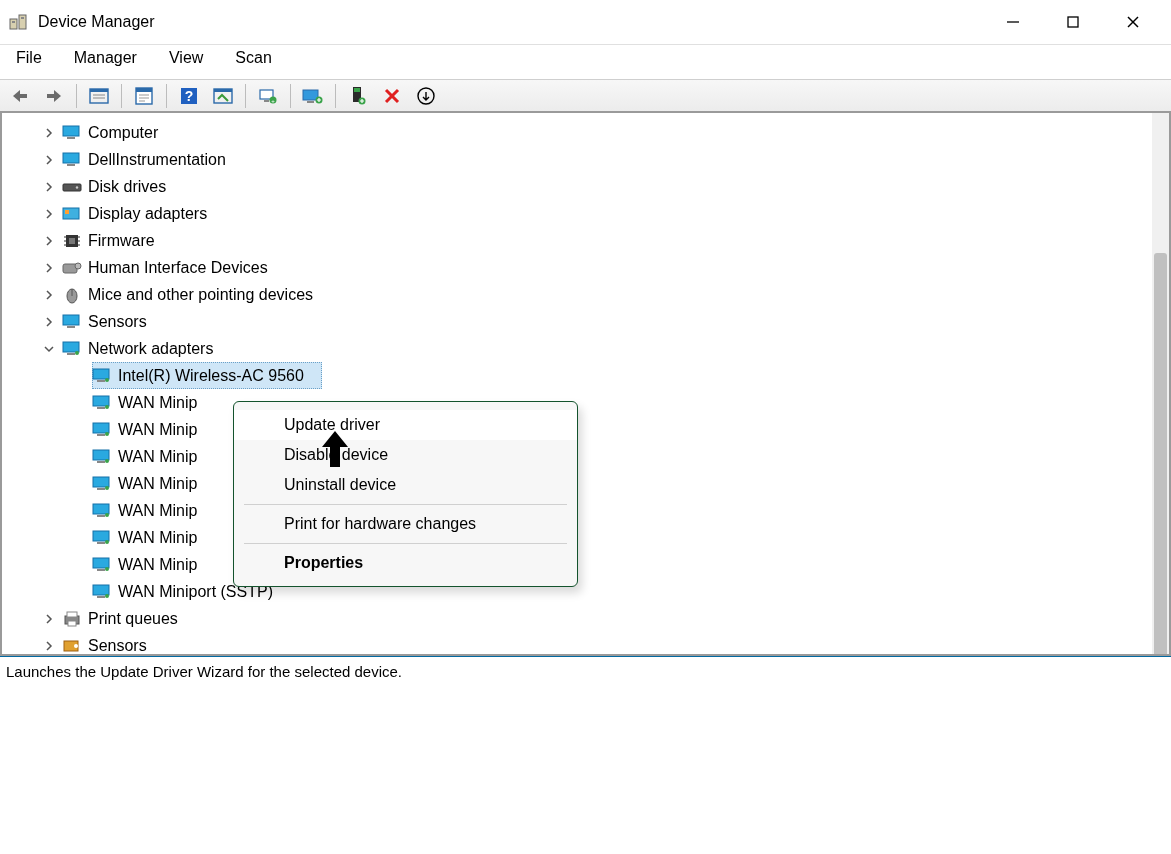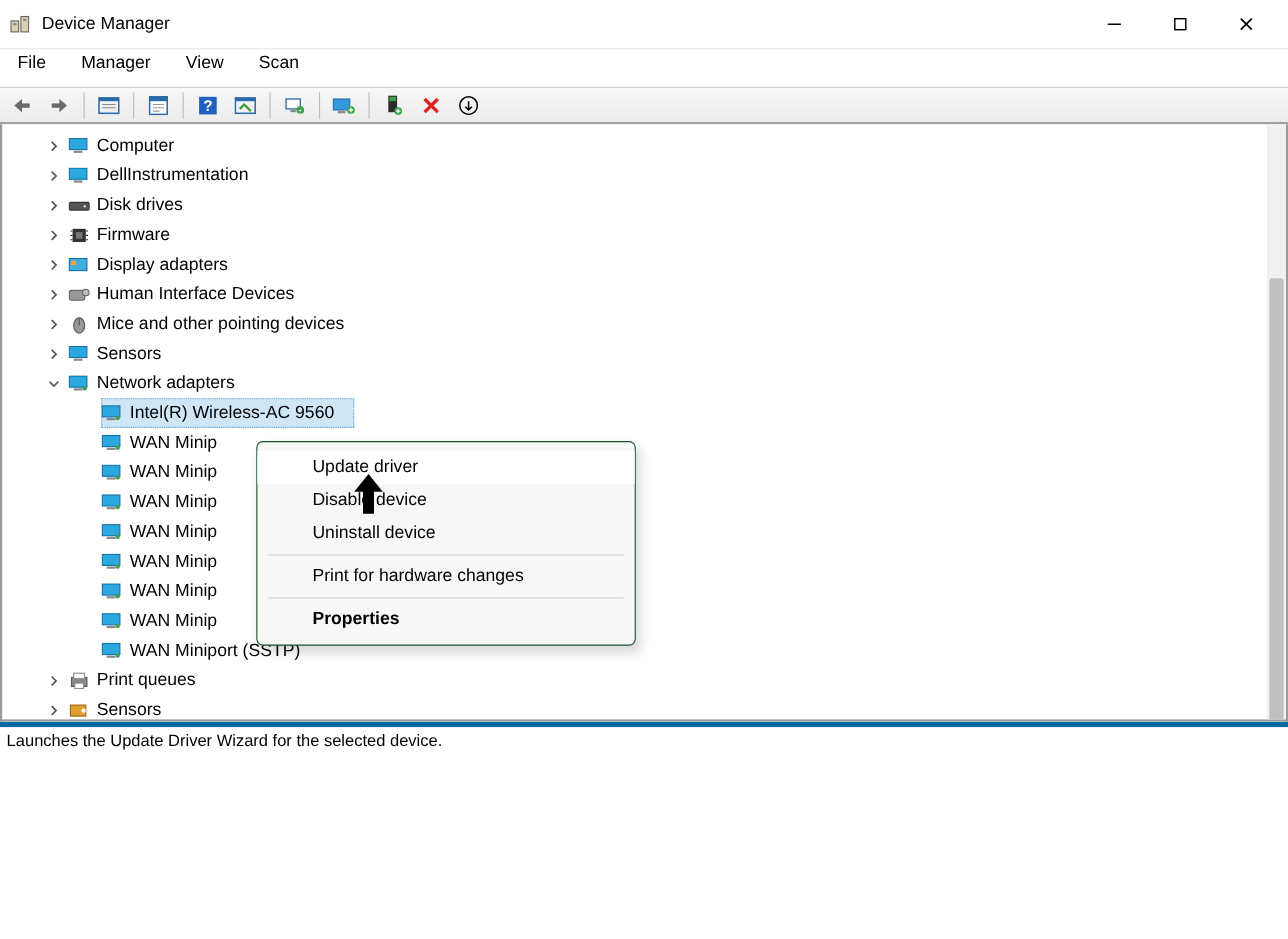--- a/index.html
+++ b/index.html
@@ -161,21 +161,21 @@
   }
   .context-menu .citem.bold { font-weight:700; }
   .cursor-arrow {
     position:absolute;
     top: 316px;
     left: 316px;
     z-index: 20;
   }
   .statusbar {
     height: 30px;
-    border-top:5px solid #0369a1;
+    border-top:1px solid #0369a1;
     display:flex;
     align-items:center;
     padding: 0 6px;
     background:#fff;
     font-size:15px;
   }
 </style>
 </head>
 <body>
 
@@ -342,20 +342,35 @@
             <path d="M3 1 L7 5 L3 9" fill="none" stroke="#555" stroke-width="1.5"></path>
           </svg>
         </span>
       <span class="devicon">
           <svg width="20" height="14" viewBox="0 0 20 14">
             <rect x="1" y="4" width="18" height="7" rx="1" fill="#555" stroke="#333"></rect>
             <circle cx="15" cy="7.5" r="1.2" fill="#ccc"></circle>
           </svg>
         </span>
       <span class="label">Disk drives</span>
+    </div>
+
+    <div class="node level1">
+      <span class="chevron">
+          <svg width="10" height="10" viewBox="0 0 10 10">
+            <path d="M3 1 L7 5 L3 9" fill="none" stroke="#555" stroke-width="1.5"></path>
+          </svg>
+        </span>
+      <span class="devicon">
+          <svg width="20" height="16" viewBox="0 0 20 16">
+            <rect x="1" y="2" width="16" height="11" fill="#3fb0e0" stroke="#1571a8"></rect>
+            <rect x="3" y="4" width="4" height="4" fill="#ffa030"></rect>
+          </svg>
+        </span>
+      <span class="label">Display adapters</span>
     </div>
 
     <div class="node level1">
       <span class="chevron">
           <svg width="10" height="10" viewBox="0 0 10 10">
             <path d="M3 1 L7 5 L3 9" fill="none" stroke="#555" stroke-width="1.5"></path>
           </svg>
         </span>
       <span class="devicon">
           <svg width="18" height="18" viewBox="0 0 18 18">
@@ -373,35 +388,20 @@
     </div>
 
     <div class="node level1">
       <span class="chevron">
           <svg width="10" height="10" viewBox="0 0 10 10">
             <path d="M3 1 L7 5 L3 9" fill="none" stroke="#555" stroke-width="1.5"></path>
           </svg>
         </span>
       <span class="devicon">
           <svg width="20" height="16" viewBox="0 0 20 16">
-            <rect x="1" y="2" width="16" height="11" fill="#3fb0e0" stroke="#1571a8"></rect>
-            <rect x="3" y="4" width="4" height="4" fill="#ffa030"></rect>
-          </svg>
-        </span>
-      <span class="label">Display adapters</span>
-    </div>
-
-    <div class="node level1">
-      <span class="chevron">
-          <svg width="10" height="10" viewBox="0 0 10 10">
-            <path d="M3 1 L7 5 L3 9" fill="none" stroke="#555" stroke-width="1.5"></path>
-          </svg>
-        </span>
-      <span class="devicon">
-          <svg width="20" height="16" viewBox="0 0 20 16">
             <rect x="1" y="4" width="14" height="9" rx="2" fill="#999" stroke="#666"></rect>
             <circle cx="16" cy="6" r="3" fill="#bbb" stroke="#666"></circle>
           </svg>
         </span>
       <span class="label">Human Interface Devices</span>
     </div>
 
 
     <div class="node level1">
       <span class="chevron">

